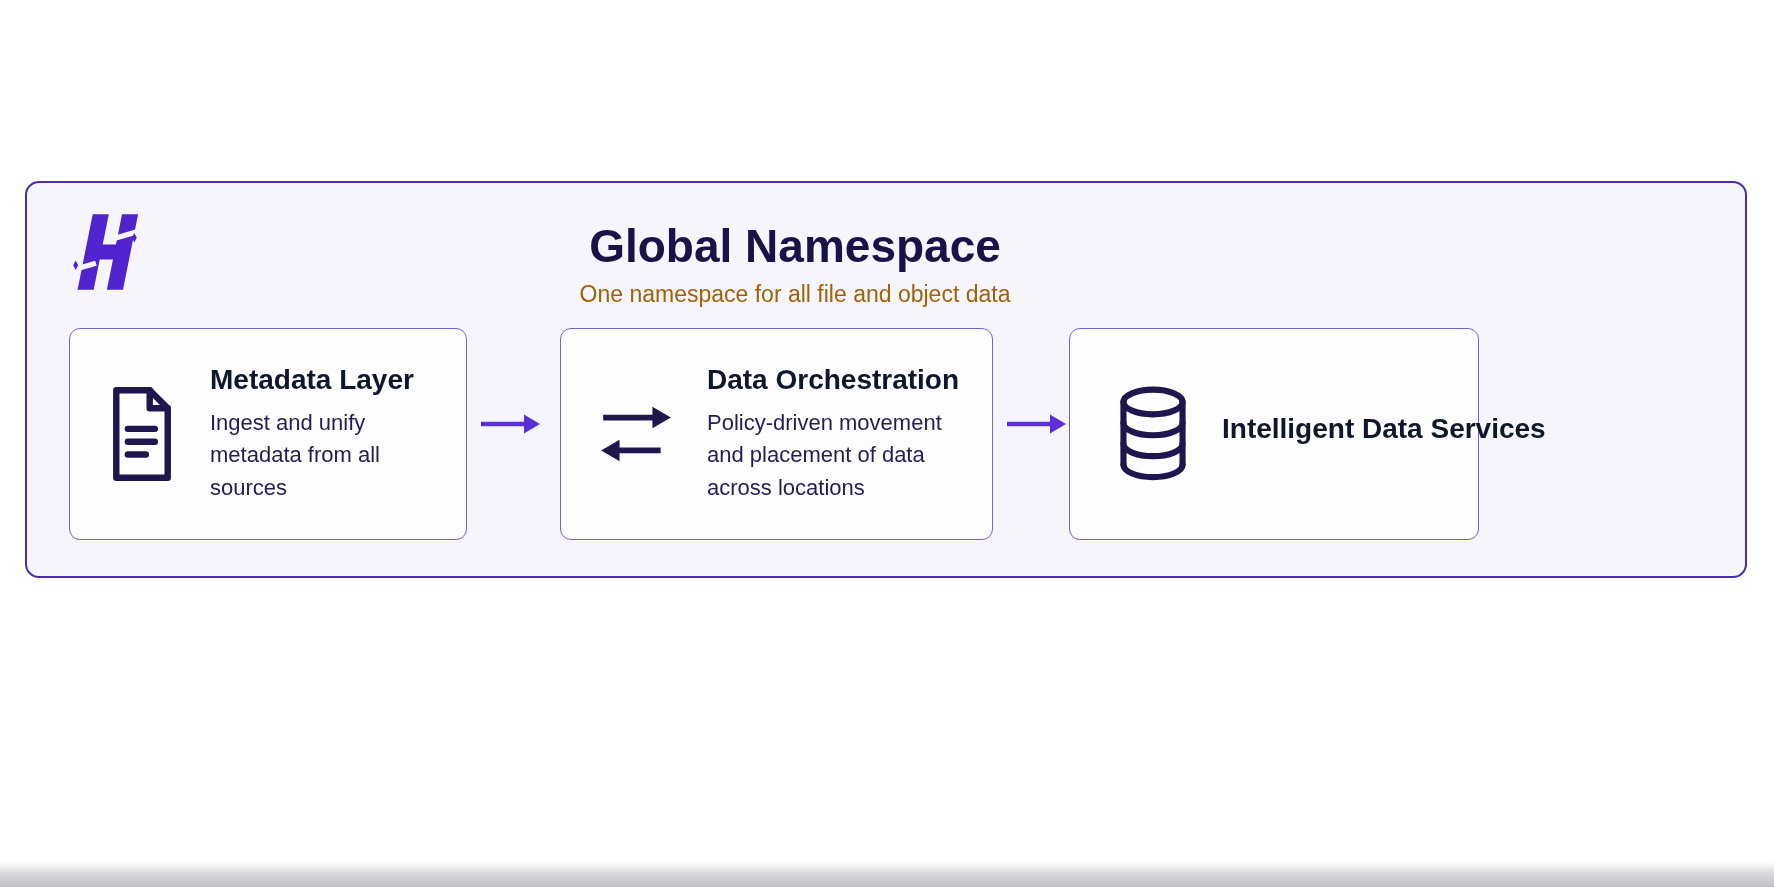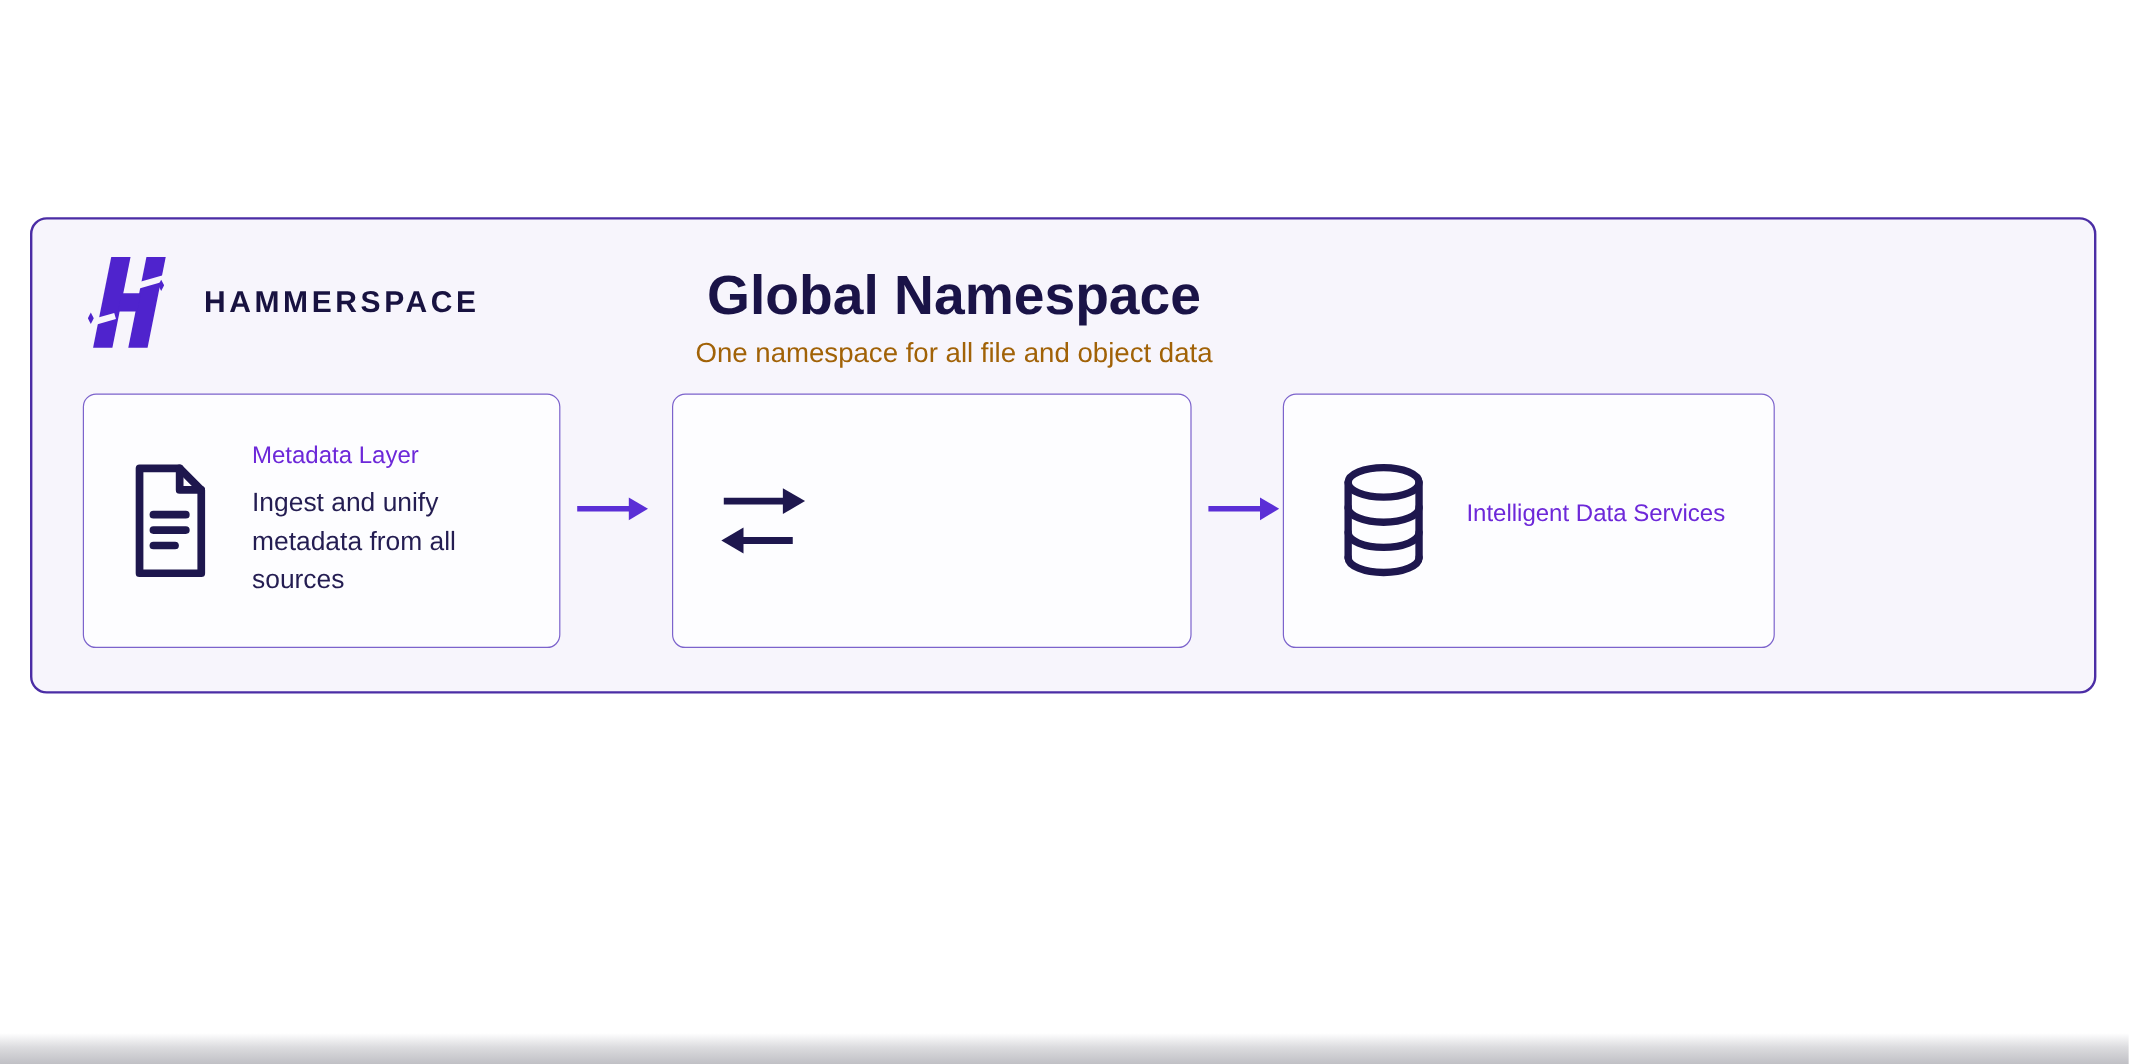--- a/index.html
+++ b/index.html
@@ -76,25 +76,25 @@
     align-items:center;
     padding-left:36px;
     padding-right:18px;
     gap:32px;
   }
   .card-1{left:42px;  width:398px;}
   .card-2{left:533px; width:433px;}
   .card-3{left:1042px;width:410px;padding-left:46px;}
   .card-icon{display:inline-flex; color:var(--ink); flex:0 0 auto;}
   .card-title{
-    font-size:20px;
-    font-weight:400;
+    font-size:28px;
+    font-weight:700;
     white-space:nowrap;
     margin-bottom:11px;
-    color:#6d28d9;
+    color:#0f172a;
   }
   .card-body{
     font-size:22px;
     line-height:1.47;
     color:#241d52;
   }
   .card-1 .card-body{max-width:185px;}
   .card-2 .card-body{max-width:255px;}
   .card-3 .card-body{max-width:215px;}
 
@@ -132,21 +132,20 @@
             <path d="M33 34 H50 L47 50 H30 Z"></path>
           </g>
           <rect x="0" y="55" width="28" height="5.5" fill="#f7f5fc" transform="rotate(-16 14 58)"></rect>
           <rect x="46" y="21" width="28" height="5.5" fill="#f7f5fc" transform="rotate(-16 60 24)"></rect>
           <g fill="currentColor">
             <path d="M6 51 l2.6 5 L6 61 l-2.6 -5 Z"></path>
             <path d="M68 22 l2.6 5 L68 32 l-2.6 -5 Z"></path>
           </g>
         </svg>
       </span>
-      <span class="brand-name">HAMMERSPACE</span>
     </div>
 
     <div class="header">
       <div class="title">Global Namespace</div>
       <div class="subtitle">One namespace for all file and object data</div>
     </div>
 
     <div class="card card-1">
       <span class="card-icon">
         <svg width="72" height="102" viewBox="0 0 56 76" fill="none" stroke="currentColor" stroke-width="5" stroke-linejoin="round" stroke-linecap="round" aria-hidden="true">
@@ -172,20 +171,24 @@
 
     <div class="card card-2">
       <span class="card-icon">
         <svg width="78" height="66" viewBox="0 0 76 64" aria-hidden="true">
           <line x1="6" y1="16" x2="56" y2="16" stroke="currentColor" stroke-width="5.5"></line>
           <polygon points="54,5.5 72,16 54,26.5" fill="currentColor"></polygon>
           <line x1="62" y1="48" x2="20" y2="48" stroke="currentColor" stroke-width="5.5"></line>
           <polygon points="22,37.5 4,48 22,58.5" fill="currentColor"></polygon>
         </svg>
       </span>
+      <div class="card-text">
+        <div class="card-title">Data Orchestration</div>
+        <div class="card-body">Policy-driven movement and placement of data across locations</div>
+      </div>
     </div>
 
     <span class="flow-arrow flow-arrow-2">
       <svg width="62" height="26" viewBox="0 0 62 26" aria-hidden="true">
         <line x1="2" y1="13" x2="46" y2="13" stroke="currentColor" stroke-width="4.5"></line>
         <polygon points="45,3.5 61,13 45,22.5" fill="currentColor"></polygon>
       </svg>
     </span>
 
     <div class="card card-3">

